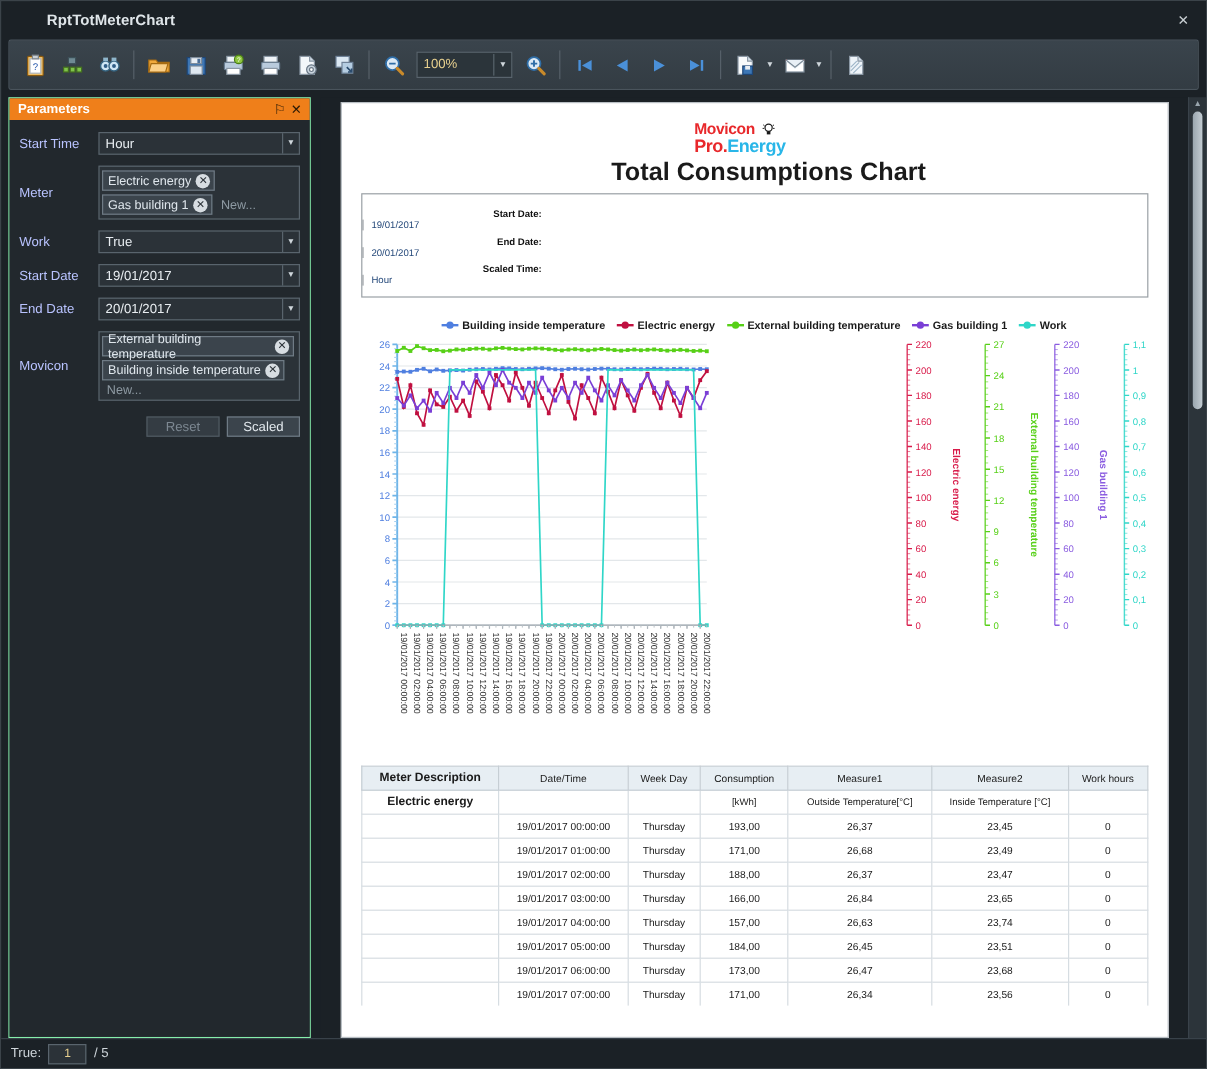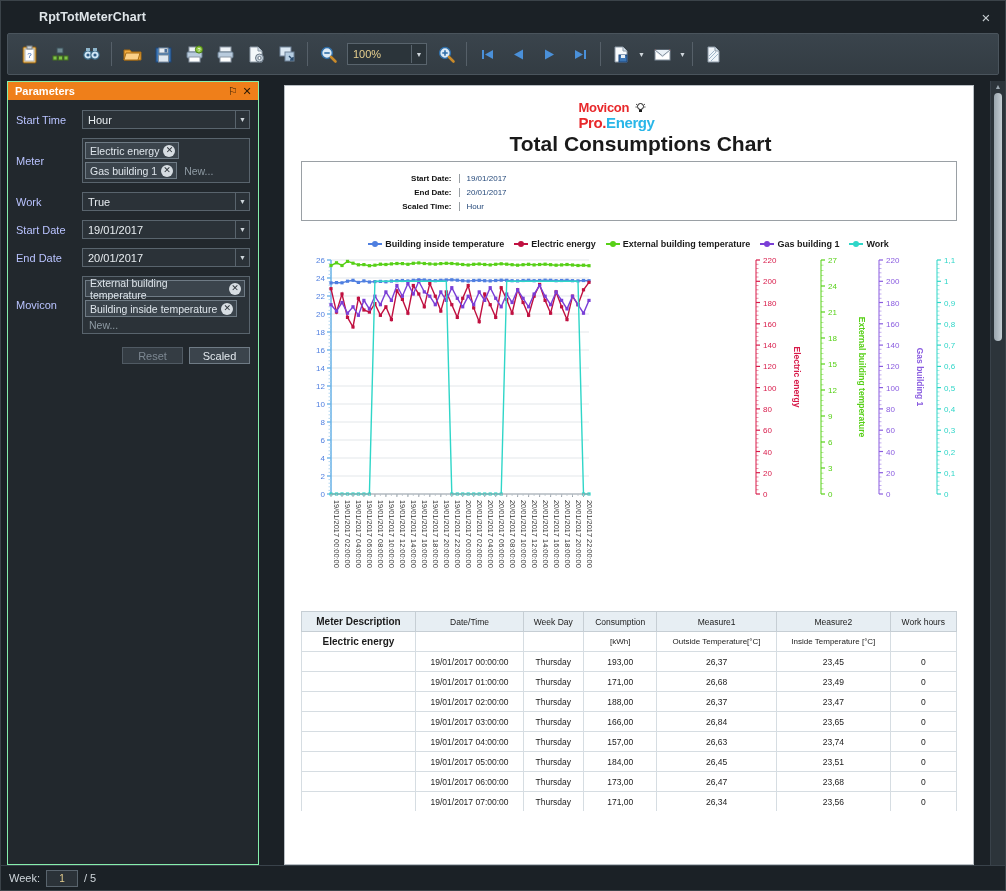--- a/index.html
+++ b/index.html
@@ -86,21 +86,21 @@
   .rep-head{display:flex;align-items:center;flex-direction:column;}
   .logo{width:100px;flex:none;padding-top:2px;}
   .logo .l1{font-size:13px;font-weight:bold;color:#e8282b;letter-spacing:-.3px;line-height:12px;}
   .logo .l2{font-size:15px;font-weight:bold;line-height:14px;letter-spacing:-.4px;}
   .logo .l2 .pro{color:#e8282b;}
   .logo .l2 .en{color:#29b6e8;}
   .bulb{display:inline-block;vertical-align:top;margin-left:3px;}
   .rep-title{font-size:21px;font-weight:bold;color:#1a1a1a;padding-left:24px;padding-top:2px;}
   .sel-box{border:1px solid #9aa0a5;margin-top:5px;padding:7px 0 9px 0;}
   .sel-title{font-size:8.5px;font-weight:bold;color:#111;padding-left:40px;}
-  .sel-row{display:flex;font-size:8px;margin-top:5px;}
+  .sel-row{display:flex;font-size:8px;margin-top:5px;flex-direction:column;}
   .sel-k{width:150px;text-align:right;font-weight:bold;color:#111;padding-right:7px;}
   .sel-v{color:#25497a;border-left:1px solid #9aa0a5;padding-left:7px;}
 
   
   .legend{display:flex;justify-content:center;align-items:center;gap:10px;margin-top:18px;}
   .lg{display:flex;align-items:center;gap:3px;font-size:9px;color:#1a1a1a;font-weight:bold;}
   .lg .lline{width:14px;height:2px;position:relative;}
   .lg .ldot{position:absolute;left:4px;top:-2px;width:6px;height:6px;border-radius:50%;}
 
   
@@ -1231,18 +1231,18 @@
         </div>
       </div>
       <div class="vscroll">
         <span class="varrow">▲</span>
         <div class="vthumb"></div>
       </div>
     </div>
   </div>
 
   <div class="statusbar">
-    <span class="st-label">Week:</span>
+    <span class="st-label">True:</span>
     <span class="pagebox">1</span>
     <span class="st-total">/ 5</span>
   </div>
 
 </div>
 
 </body></html>

